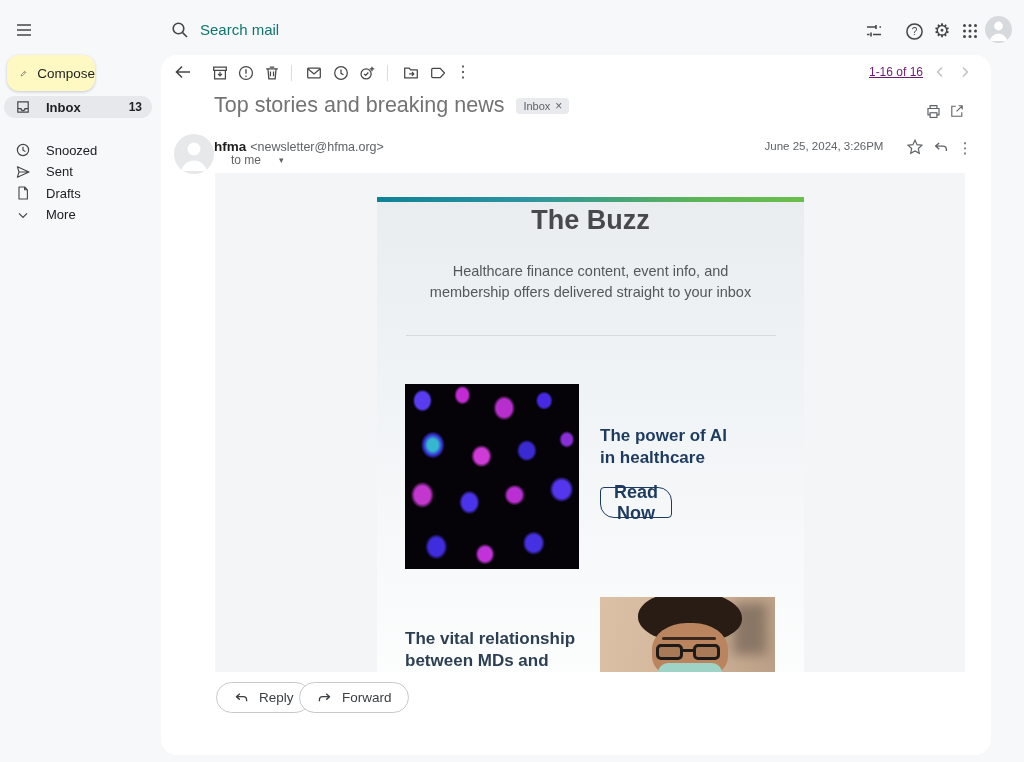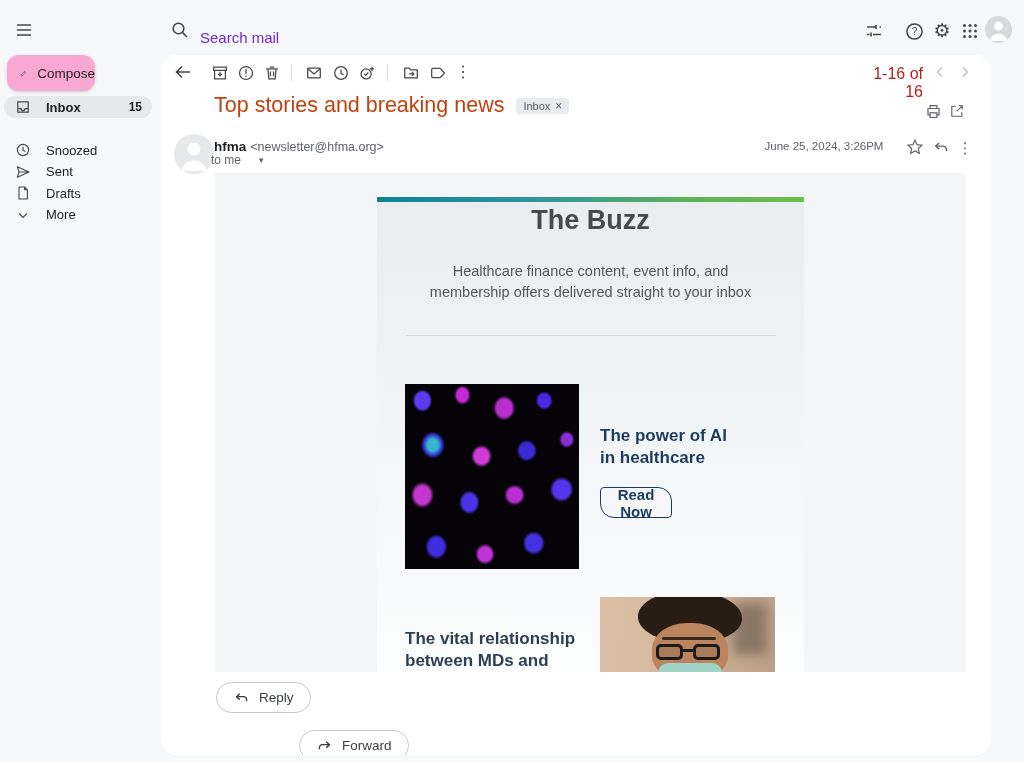--- a/index.html
+++ b/index.html
@@ -6,62 +6,62 @@
   html,body { width:1024px; height:762px; }
   body { font-family:"Liberation Sans", sans-serif; background:#f7f8fa; overflow:hidden; }
   .app { position:relative; width:1024px; height:762px; }
   .abs { position:absolute; }
   svg { display:block; }
   .ic { color:#454746; }
   .ic-light { color:#5f6368; }
   .iconbtn { display:flex; align-items:center; justify-content:center; width:28px; height:28px; border-radius:50%; cursor:pointer; background:transparent; border:none; }
 
   
-  .search-text { font-size:15px; color:#6d28d9;margin-top:8px; }
+  .search-text { font-size:15px; color:#0f766e; }
   .glyph { font-size:19px; color:#454746; line-height:1; }
   .avatar-top { width:27px; height:27px; border-radius:50%; background:#d7dadd; overflow:hidden; display:flex; align-items:center; justify-content:center; }
 
   
-  .compose { left:7px; top:55px; width:88px; height:36px; background:#f9a8d4; border-radius:12px;
+  .compose { left:7px; top:55px; width:88px; height:36px; background:#fef9c3; border-radius:12px;
              box-shadow:0 1px 3px rgba(60,64,67,.25); display:flex; align-items:center; gap:10px;
              padding-left:13px; cursor:pointer; }
   .compose-label { font-size:13.5px; color:#1f1f1f; font-weight:500; }
   .navitem { left:4px; width:148px; height:22px; display:flex; align-items:center; gap:15px; padding-left:11px;
              border-radius:12px; cursor:pointer; }
   .navitem .lbl { font-size:13px; color:#202124; flex:1; }
   .navitem.sel { background:#e6e8eb; }
   .navitem.sel .lbl { font-weight:bold; }
   .navitem .cnt { font-size:12px; font-weight:bold; color:#202124; padding-right:10px; }
 
   
   .card { left:161px; top:55px; width:830px; height:700px; background:#ffffff; border-radius:16px; overflow:hidden; }
   .divider-v { width:1px; height:16px; background:#dadce0; }
-  .pagination { font-size:16px; color:#b91c1c; }
-  .subject { font-size:21.5px; color:#c2410c; font-weight:400; }
+  .pagination { font-size:12px; color:#701a75;text-decoration:underline; }
+  .subject { font-size:21.5px; color:#737373; font-weight:400; }
   .chip { display:inline-flex; align-items:center; gap:5px; background:#e8eaed; border-radius:4px;
           padding:2px 7px; font-size:11px; color:#5f6368; cursor:pointer; }
   .chip .x { font-size:12px; line-height:1; color:#5f6368; cursor:pointer; }
   .avatar-mail { left:13px; top:79px; width:40px; height:40px; border-radius:50%; background:#e6e8ea; overflow:hidden; }
   .sender-name { font-size:13.5px; font-weight:bold; color:#1f1f1f; }
   .sender-addr { font-size:12.5px; color:#5f6368; margin-left:4px; }
   .meta { font-size:12px; color:#5f6368; }
   .date { font-size:11.5px; color:#5f6368; }
 
   
   .msgbg { left:54px; top:118px; width:750px; height:499px; background:#f4f5f6; }
   .newsletter { left:216px; top:142px; width:427px; height:475px; overflow:hidden; background:linear-gradient(180deg,#e9edf0 0%,#f1f4f6 45%,#fcfdfd 100%); }
   .gradbar { width:100%; height:5px; background:linear-gradient(90deg,#0e8296 0%,#2d94a0 35%,#5cb457 75%,#6abf4b 100%); }
   .brand { text-align:center; margin-top:16px; font-size:35px; font-weight:bold; letter-spacing:-1px; color:#1b3c77; }
   .brand sup { font-size:9px; letter-spacing:0; }
   .nl-title { text-align:center; margin-top:3px; font-size:27px; font-weight:bold; color:#47494c; }
   .nl-sub { width:332px; margin:25px auto 0; text-align:center; font-size:14.5px; line-height:1.48; color:#54575b; }
   .nl-divider { width:370px; margin:31px auto 0; border-top:1px solid #d6d8da; }
   .a1-title { left:223px; top:228px; width:140px; font-size:17px; font-weight:bold; line-height:1.3; color:#1d3a5f; }
   .readnow { left:223px; top:290px; width:72px; height:31px; background:transparent; border:1.5px solid #1d3a5f;
-             border-radius:4px 14px 4px 14px; font-size:15px; font-weight:bold; color:#1d3a5f;
+             border-radius:4px 14px 4px 14px; font-size:18px; font-weight:bold; color:#1d3a5f;
              display:flex; align-items:center; justify-content:center; cursor:pointer;
              font-family:"Liberation Sans", sans-serif; }
   .a2-title { left:28px; top:431px; width:180px; font-size:17px; font-weight:bold; line-height:1.3; color:#2d3f53; }
 
   
   .cells { left:28px; top:187px; width:174px; height:185px; background-color:#050208;
     background-image:
       radial-gradient(ellipse 13px 15px at 10% 9%,  #5a3cf0 0 55%, rgba(0,0,0,0) 75%),
       radial-gradient(ellipse 11px 13px at 33% 6%,  #c32ad4 0 50%, rgba(0,0,0,0) 75%),
       radial-gradient(ellipse 14px 16px at 57% 13%, #b62ecb 0 55%, rgba(0,0,0,0) 78%),
@@ -157,21 +157,21 @@
       <path d="M3 17l1.2-4.2 8.9-8.9 3 3-8.9 8.9zM11.6 5.4l3 3" stroke="currentColor" stroke-width="1.5" fill="none"></path>
     </svg>
     <span class="compose-label">Compose</span>
   </div>
 
   <div class="abs navitem sel" style="top:96px;">
     <svg class="ic" width="16" height="16" viewBox="0 0 20 20">
       <path d="M3.5 3.5h13v13h-13zM3.5 12h4c0 1.4 1.1 2.5 2.5 2.5s2.5-1.1 2.5-2.5h4" stroke="currentColor" stroke-width="1.5" fill="none"></path>
     </svg>
     <span class="lbl">Inbox</span>
-    <span class="cnt">15</span>
+    <span class="cnt">13</span>
   </div>
   <div class="abs navitem" style="top:139px;">
     <svg class="ic" width="16" height="16" viewBox="0 0 20 20">
       <circle cx="10" cy="10" r="7" stroke="currentColor" stroke-width="1.5" fill="none"></circle>
       <path d="M10 6v4.3l3 1.7" stroke="currentColor" stroke-width="1.5" fill="none"></path>
     </svg>
     <span class="lbl">Snoozed</span>
   </div>
   <div class="abs navitem" style="top:160.5px;">
     <svg class="ic" width="16" height="16" viewBox="0 0 20 20">
@@ -284,21 +284,21 @@
 
     <div class="abs avatar-mail">
       <svg width="40" height="40" viewBox="0 0 40 40">
         <circle cx="20" cy="15" r="6.5" fill="#ffffff"></circle>
         <path d="M7 37c2.3-7.4 7.4-10.6 13-10.6S30.7 29.6 33 37z" fill="#ffffff"></path>
       </svg>
     </div>
     <div class="abs" style="left:53px; top:82px;">
       <span class="sender-name">hfma</span><span class="sender-addr">&lt;newsletter@hfma.org&gt;</span>
     </div>
-    <div class="abs meta" style="left:50px; top:98px; display:flex; align-items:center; gap:18px;">
+    <div class="abs meta" style="left:70px; top:98px; display:flex; align-items:center; gap:18px;">
       <span>to me</span>
       <span style="font-size:9px; color:#5f6368;">▾</span>
     </div>
     <div class="abs date" style="left:590px; top:85px; width:146px; text-align:center;">June 25, 2024, 3:26PM</div>
     <div class="abs iconbtn" style="left:740px; top:78px;">
       <svg width="18" height="18" viewBox="0 0 20 20" style="color:#5f6368">
         <polygon points="10 2.5 12.3 7.4 17.7 8 13.7 11.7 14.8 17 10 14.3 5.2 17 6.3 11.7 2.3 8 7.7 7.4" stroke="currentColor" stroke-width="1.3" fill="none"></polygon>
       </svg>
     </div>
     <div class="abs iconbtn" style="left:766px; top:78px;">
@@ -335,21 +335,21 @@
         <div class="mask"></div>
       </div>
     </div>
 
     <button class="abs pillbtn" style="left:55px; top:627px;">
       <svg width="17" height="17" viewBox="0 0 20 20" style="color:#3c4043">
         <path d="M8 5.5L4 9l4 3.5M4 9h8.2c2.6 0 3.8 1.6 3.8 4v1.5" stroke="currentColor" stroke-width="1.6" fill="none" stroke-linejoin="round"></path>
       </svg>
       <span>Reply</span>
     </button>
-    <button class="abs pillbtn" style="left:138px; top:627px;margin-top:48px;">
+    <button class="abs pillbtn" style="left:138px; top:627px;">
       <svg width="17" height="17" viewBox="0 0 20 20" style="color:#3c4043">
         <path d="M12 5.5L16 9l-4 3.5M16 9H7.8C5.2 9 4 10.6 4 13v1.5" stroke="currentColor" stroke-width="1.6" fill="none" stroke-linejoin="round"></path>
       </svg>
       <span>Forward</span>
     </button>
 
   </div>
 </div>
 
 </body></html>

